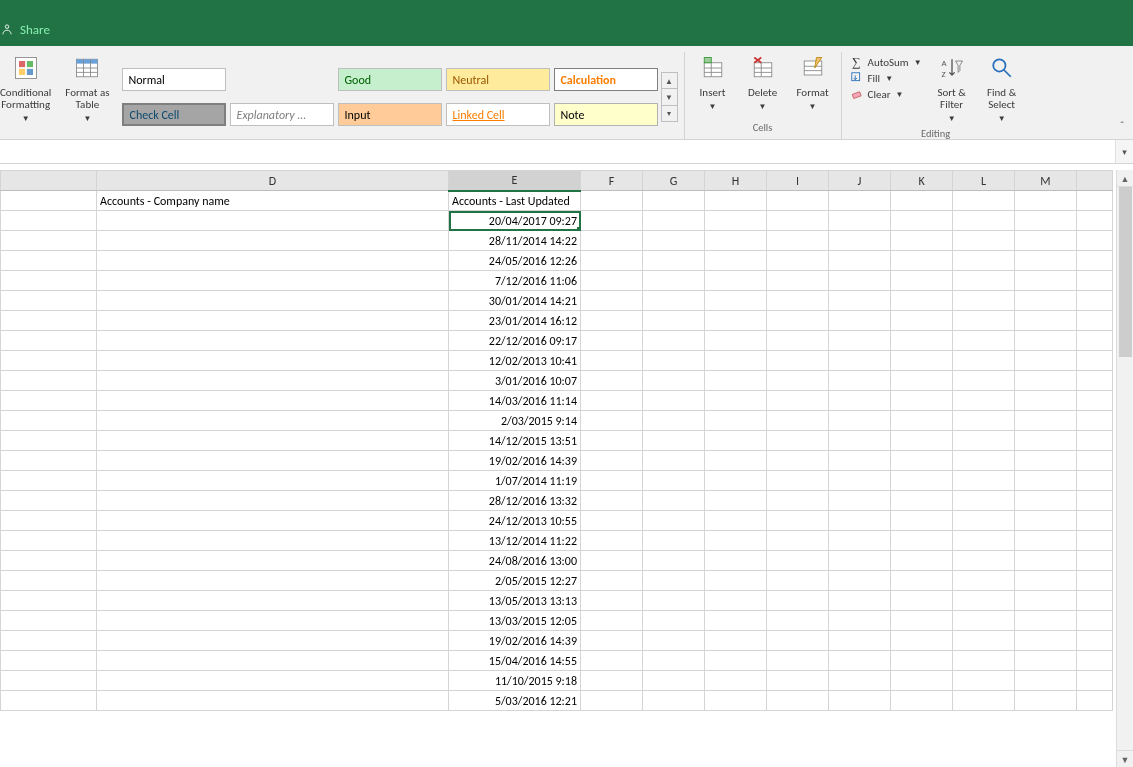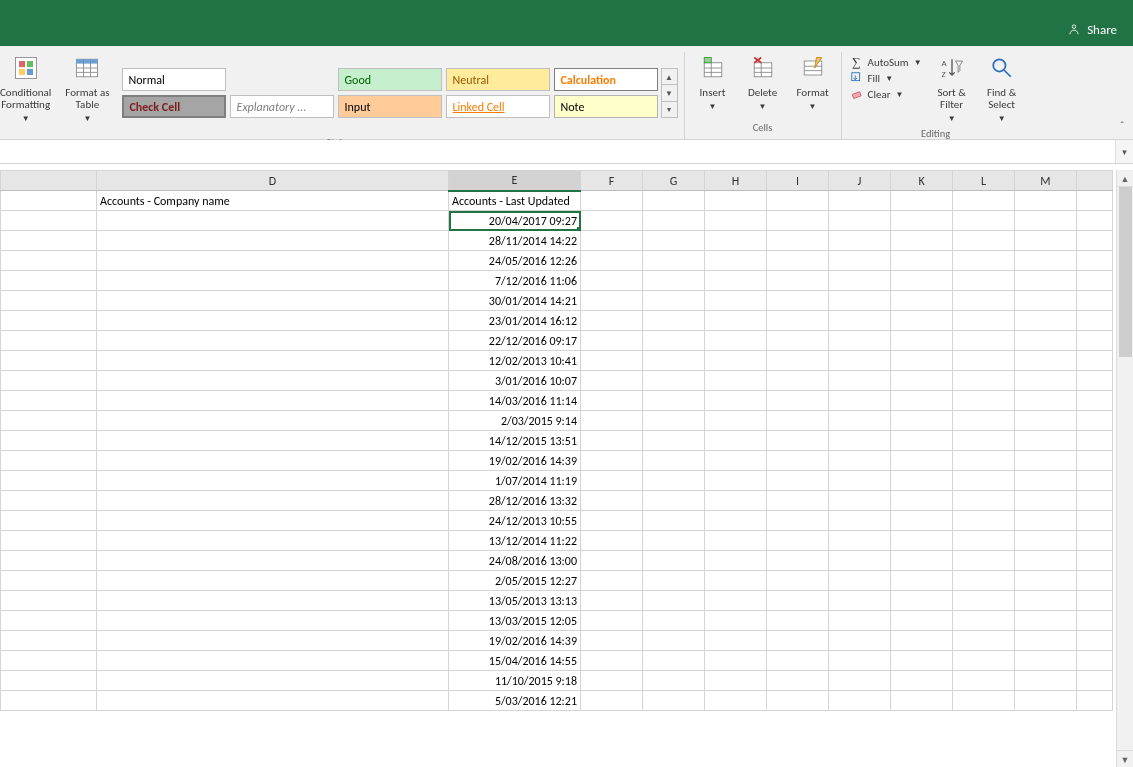--- a/index.html
+++ b/index.html
@@ -18,23 +18,23 @@
     background: #217346;
     color: #fff;
     display: flex;
     align-items: flex-start;
     padding: 0 10px;
   }
   
   .greenband {
     height: 34px;
     background: #217346;
-    color: #ffffff;
-    display: flex;
-    justify-content: flex-end;
+    color: #86efac;
+    display: flex;
+    justify-content: flex-start;
     align-items: center;
     padding-right: 16px;
     font-size: 13px;
   }
   .greenband .share {
     display: flex;
     align-items: center;
     gap: 6px;
     cursor: pointer;
   }
@@ -80,21 +80,21 @@
   }
   .vbtn .icon svg { width: 28px; height: 28px; }
   .vbtn .txt { font-size: 11px; color: #3b3b3b; text-align: center; line-height: 12px; }
   .vbtn .caret { font-size: 8px; color: #3b3b3b; }
   
   .styles-wrap { display: flex; align-items: center; }
   .styles-gallery {
     display: grid;
     grid-template-columns: repeat(5, 104px);
     grid-template-rows: 23px 23px;
-    gap: 4px 4px;
+    gap: 12px 4px;
     padding: 16px 2px;
   }
   .style-cell {
     border: 1px solid #bfbfbf;
     display: flex;
     align-items: center;
     padding: 0 6px;
     font-size: 12px;
     cursor: pointer;
     overflow: hidden;
@@ -292,21 +292,21 @@
 Table</span>
         <span class="caret">▼</span>
       </div>
       <div class="styles-wrap">
         <div class="styles-gallery">
           <div class="style-cell" id="st-normal" style="background: rgb(255, 255, 255); color: rgb(0, 0, 0);">Normal</div>
           <div class="style-cell" id="st-bad" style="background: rgb(255, 199, 206); color: rgb(156, 0, 6); margin-top: 42px;">Bad</div>
           <div class="style-cell" id="st-good" style="background: rgb(198, 239, 206); color: rgb(0, 97, 0); text-align: center;">Good</div>
           <div class="style-cell" id="st-neutral" style="background: rgb(255, 235, 156); color: rgb(156, 87, 0);">Neutral</div>
           <div class="style-cell" id="st-calc" style="background: rgb(255, 255, 255); color: rgb(250, 125, 0); border: 1px solid rgb(127, 127, 127); font-weight: bold;">Calculation</div>
-          <div class="style-cell" id="st-check" style="background: rgb(165, 165, 165); color: #7f1d1d; font-weight: bold; border: 2px solid rgb(127, 127, 127);">Check Cell</div>
+          <div class="style-cell" id="st-check" style="background: rgb(165, 165, 165); color: #0c4a6e; font-weight: normal; border: 2px solid rgb(127, 127, 127);">Check Cell</div>
           <div class="style-cell" id="st-expl" style="font-style: italic; background: rgb(255, 255, 255); color: rgb(127, 127, 127);">Explanatory ...</div>
           <div class="style-cell" id="st-input" style="background: rgb(255, 204, 153); color: #000000;">Input</div>
           <div class="style-cell" id="st-linked" style="background: rgb(255, 255, 255); color: rgb(250, 125, 0); text-decoration: underline;">Linked Cell</div>
           <div class="style-cell" id="st-note" style="background: rgb(255, 255, 204); color: rgb(0, 0, 0); border: 1px solid rgb(178, 178, 178);">Note</div>
         </div>
         <div class="sg-spin">
           <div>▲</div>
           <div>▼</div>
           <div>▾</div>
         </div>

